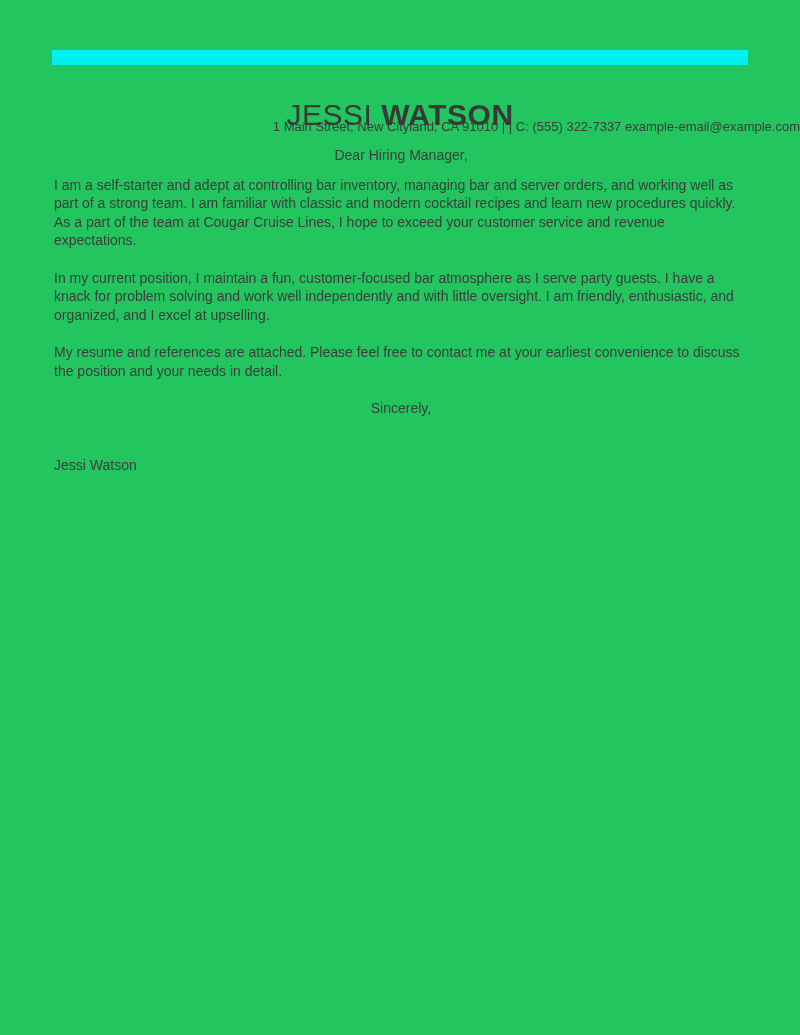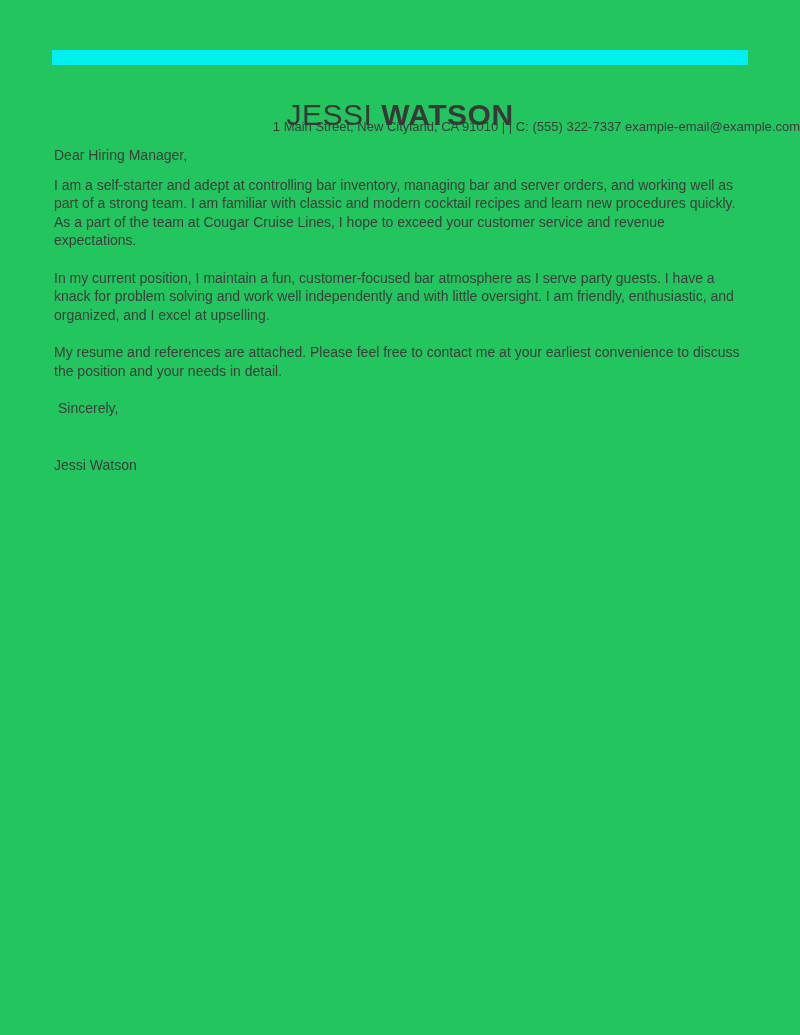--- a/index.html
+++ b/index.html
@@ -52,28 +52,30 @@
     position: absolute;
     top: 146px;
     left: 54px;
     width: 694px;
     font-size: 14px;
     line-height: 18.5px;
     color: #3d3d3d;
   }
   .salutation {
     margin: 0 0 11px 0;
+    text-align: center;
   }
   p.para {
     margin: 0 0 19px 0;
   }
   p.para.last {
   }
   .closing {
-    margin: 4px;
+    margin: 14px;
+    text-align: center;
   }
   .signature {
     margin-top: 38px;
   }
 </style>
 </head>
 <body>
 
 <div class="page">
 

